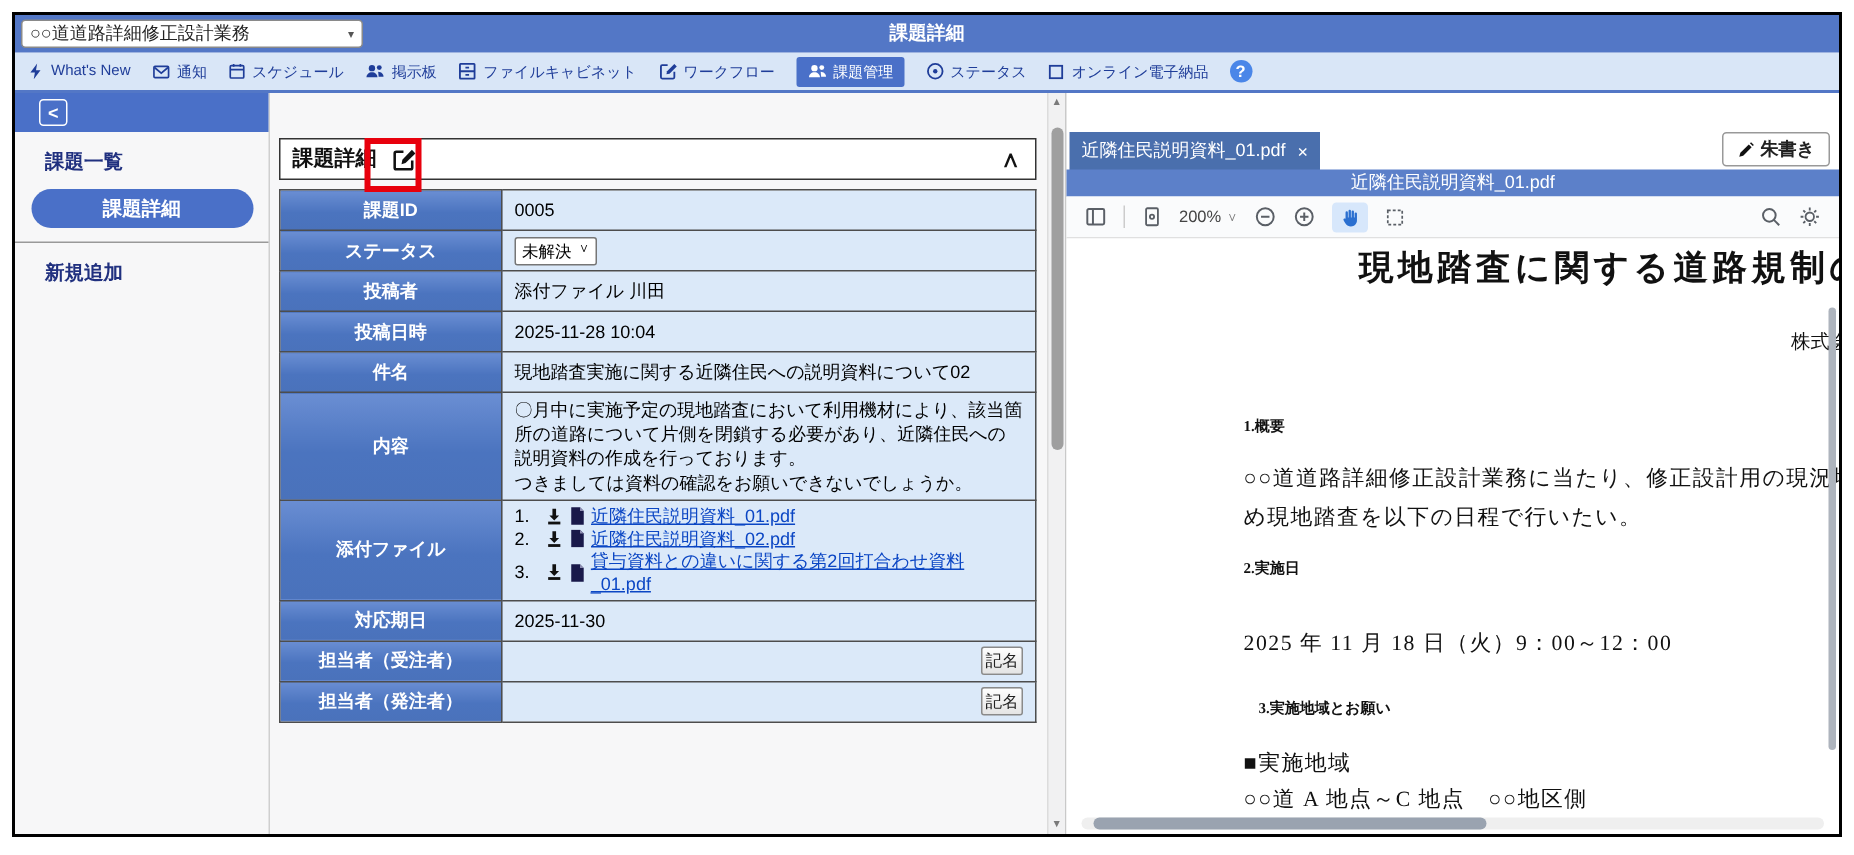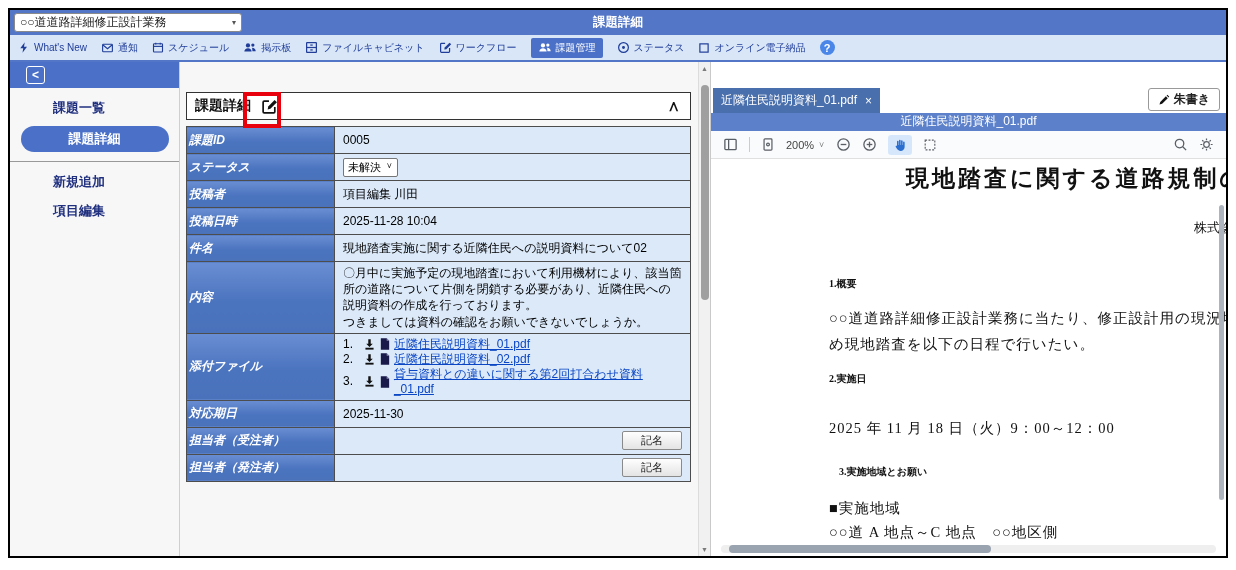--- a/index.html
+++ b/index.html
@@ -22,45 +22,45 @@
   .nav-item.active { background:#4a70c8; color:#fff; padding:3px 7px; border-radius:2px; }
   .help-circle { width:15px; height:15px; border-radius:50%; background:#4a86e8; color:#fff; font-size:11px; font-weight:bold; display:flex; align-items:center; justify-content:center; }
 
   
   .app-body { flex:1; display:flex; min-height:0; }
 
   
   .sidebar { width:170px; background:#f7f7f8; border-right:1px solid #cfcfcf; flex:0 0 auto; }
   .sidebar-top { height:26px; background:#4a70c8; display:flex; align-items:center; padding-left:16px; }
   .collapse-btn { width:19px; height:18px; background:#4a70c8; border:1.5px solid #fff; border-radius:3px; color:#fff; font-size:12px; font-weight:bold; line-height:1; display:flex; align-items:center; justify-content:center; }
-  .side-item { padding:11px 0 0 20px; font-size:13px; font-weight:bold; color:#20307f;margin-left:23px; }
+  .side-item { padding:11px 0 0 20px; font-size:13px; font-weight:bold; color:#20307f; }
   .side-pill { margin:9px auto 0; width:148px; background:#4a70c8; color:#fff; border-radius:14px; text-align:center; font-size:13px; font-weight:bold; padding:4px 0; }
   .side-divider { border-bottom:1px solid #999; margin-top:9px; }
 
   
   .main { width:530px; background:#f7f7f8; flex:0 0 auto; display:flex; }
   .main-inner { width:518px; padding:30px 0 0 6px; }
   .panel-header { width:505px; height:28px; border:1px solid #333; background:#fff; display:flex; align-items:center; padding:0 10px 0 8px; position:relative; }
   .panel-title { font-size:14px; font-weight:bold; color:#111; }
   .edit-ic { margin-left:10px; display:flex; }
   .red-box { position:absolute; left:56px; top:-1px; width:38px; height:36px; border:4px solid #e8000d; pointer-events:none; }
   .collapse-chevron { margin-left:auto; font-size:15px; font-weight:bold; color:#111; }
 
   table.detail { width:505px; margin-top:6px; border-collapse:collapse; font-size:12px; border:1.5px solid #333; }
   table.detail td { border:1px solid #4d4d4d; vertical-align:middle; }
-  td.lb { width:148px; background:linear-gradient(180deg,#6a8ed3 0%,#4b74bf 55%,#4a72bb 100%); color:#fff; font-weight:bold; padding:3px 2px;font-style:italic; }
+  td.lb { width:148px; background:linear-gradient(180deg,#6a8ed3 0%,#4b74bf 55%,#4a72bb 100%); color:#fff; font-weight:bold; text-align:center; padding:3px 2px; }
   td.vl { background:#dbe9f9; padding:3px 8px; color:#000; }
   tr.r { height:27px; }
   tr.r-body { height:56px; }
   tr.r-att { height:48px; }
   .pre { white-space:pre-line; line-height:1.35; }
   .fake-select { display:inline-flex; align-items:flex-start; gap:5px; background:#fff; border:1px solid #767676; border-radius:2px; font-size:11px; padding:1px 4px; color:#000; }
   .fake-select .caret { font-size:8px; }
   .cell-end { display:flex; justify-content:flex-end; align-items:center; }
-  .sign-btn { font-size:11px; padding:1px 18px; background:linear-gradient(#fefefe,#e4e4e4); border:1px solid #8a8a8a; border-radius:2px; color:#222; font-family:inherit; }
+  .sign-btn { font-size:11px; padding:1px 2px; background:linear-gradient(#fefefe,#e4e4e4); border:1px solid #8a8a8a; border-radius:2px; color:#222; font-family:inherit; }
   .att-row { display:flex; align-items:center; gap:4px; line-height:15px; }
   .att-no { width:16px; }
   .att-link { color:#0b46c4; text-decoration:underline; }
 
   
   .vscroll { width:12px; background:#f1f1f2; border-left:1px solid #dcdcdc; display:flex; flex-direction:column; align-items:center; flex:0 0 auto; }
   .vscroll .arr { font-size:7px; color:#7a7a7a; padding:3px 0; }
   .vscroll .track { flex:1; width:100%; position:relative; }
   .vscroll .thumb { position:absolute; left:2px; width:8px; top:10px; height:215px; background:#9f9f9f; border-radius:5px; }
 
@@ -178,21 +178,20 @@
   <div class="app-body">
 
     <div class="sidebar">
       <div class="sidebar-top">
         <button class="collapse-btn">&lt;</button>
       </div>
       <div class="side-item">課題一覧</div>
       <div class="side-pill">課題詳細</div>
       <div class="side-divider"></div>
       <div class="side-item">新規追加</div>
-      <div class="side-item">項目編集</div>
     </div>
 
     <div class="main">
       <div class="main-inner">
         <div class="panel-header">
           <span class="panel-title">課題詳細</span>
           <span class="edit-ic">
             <svg width="17" height="17" viewBox="0 0 16 16" fill="none" stroke="#111" stroke-width="1.6">
                 <path d="M13 8.5V13a1 1 0 0 1-1 1H3a1 1 0 0 1-1-1V4a1 1 0 0 1 1-1h4.5"></path>
                 <path fill="#111" stroke="none" d="M6.3 10.8 6.8 8l6-6.2 2.2 2.2-6.2 6z"></path>
@@ -212,21 +211,21 @@
             <td class="lb">ステータス</td>
             <td class="vl">
               <span class="fake-select">
                 <span>未解決</span>
                 <span class="caret">∨</span>
               </span>
             </td>
           </tr>
           <tr class="r">
             <td class="lb">投稿者</td>
-            <td class="vl">項目編集 川田</td>
+            <td class="vl">添付ファイル 川田</td>
           </tr>
           <tr class="r">
             <td class="lb">投稿日時</td>
             <td class="vl">2025-11-28 10:04</td>
           </tr>
           <tr class="r">
             <td class="lb">件名</td>
             <td class="vl">現地踏査実施に関する近隣住民への説明資料について02</td>
           </tr>
           <tr class="r-body">

